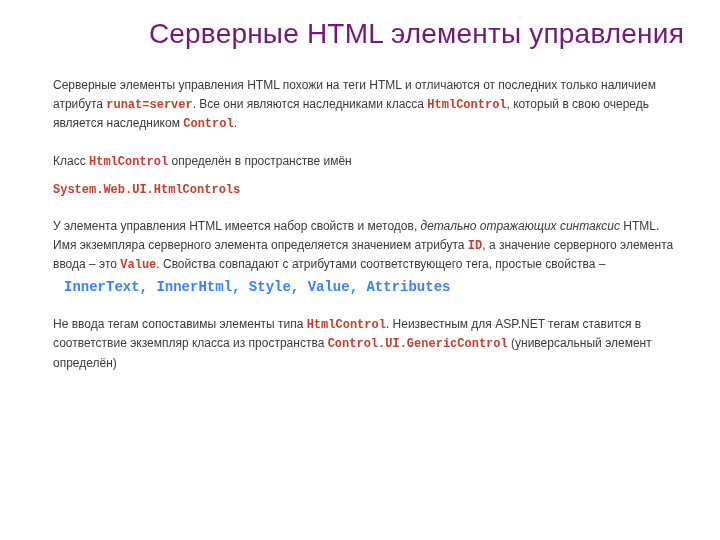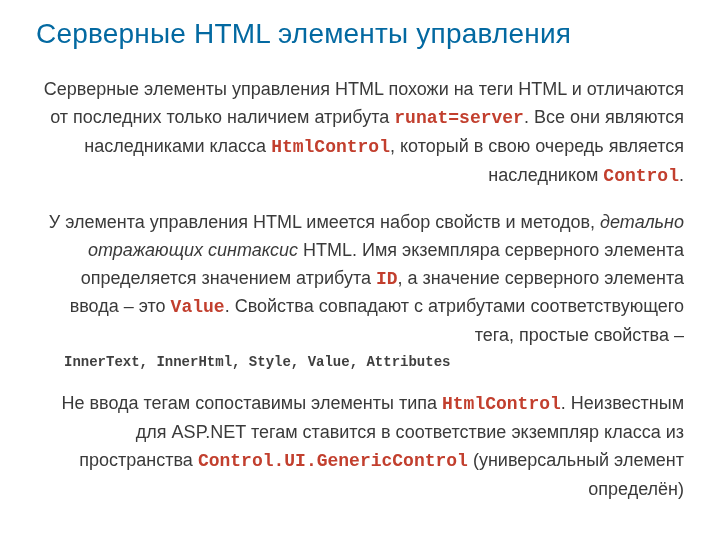--- a/index.html
+++ b/index.html
@@ -15,62 +15,67 @@
     box-sizing: border-box;
     width: 720px;
     height: 540px;
     padding: 18px 36px 20px 36px;
   }
   h1 {
     margin: 0 0 26px 0;
     font-weight: 400;
     font-size: 28px;
     line-height: 1.15;
-    color: #0369a1;
-    text-align: left;
+    color: #701a75;
+    text-align: right;
     letter-spacing: 0.2px;
   }
   p {
-    margin: 0 0 18px 7px;
-    font-size: 18px;
+    margin: 0 0 18px 17px;
+    font-size: 12px;
     line-height: 1.55;
     color: #3a3a3a;
-    text-align: right;
   }
   p.tight   { margin-bottom: 8px; }
   p.mt      { margin-top: 4px; }
   .code {
     font-family: "Courier New", Courier, monospace;
     color: #c23f2e;
     font-weight: bold;
   }
   .italic { font-style: italic; }
   .indent {
     display: block;
     padding-left: 28px;
     font-family: "Courier New", Courier, monospace;
-    color: #404040;
+    color: #3b82f6;
     font-weight: bold;
     font-size: 14px;
     line-height: 1.55;
     margin: -6px 0 16px 0;
   }
 </style>
 </head>
 <body>
 
 <div class="slide">
 
   <h1>Серверные HTML элементы управления</h1>
 
   <p>
     <span>Серверные элементы управления HTML похожи на теги HTML и отличаются от последних только наличием атрибута </span><span class="code">runat=server</span><span>.  Все они являются наследниками класса </span><span class="code">HtmlControl</span><span>, который в свою очередь является наследником </span><span class="code">Control</span><span>.</span>
   </p>
 
+  <p class="tight">
+    <span>Класс </span><span class="code">HtmlControl</span><span> определён в пространстве имён</span>
+  </p>
 
+  <p>
+    <span class="code">System.Web.UI.HtmlControls</span>
+  </p>
 
   <p class="tight">
     <span>У элемента управления HTML имеется набор свойств и методов, </span><span class="italic">детально отражающих синтаксис</span><span> HTML. Имя экземпляра серверного элемента определяется значением атрибута </span><span class="code">ID</span><span>, а значение серверного элемента ввода – это </span><span class="code">Value</span><span>. Свойства совпадают с атрибутами соответствующего тега, простые свойства –</span>
   </p>
 
   <span class="indent">InnerText, InnerHtml, Style, Value, Attributes</span>
 
   <p class="mt">
     <span>Не ввода тегам сопоставимы элементы типа </span><span class="code">HtmlControl</span><span>. Неизвестным для ASP.NET тегам ставится в соответствие экземпляр класса из пространства </span><span class="code">Control.UI.GenericControl</span><span> (универсальный элемент определён)</span>
   </p>

